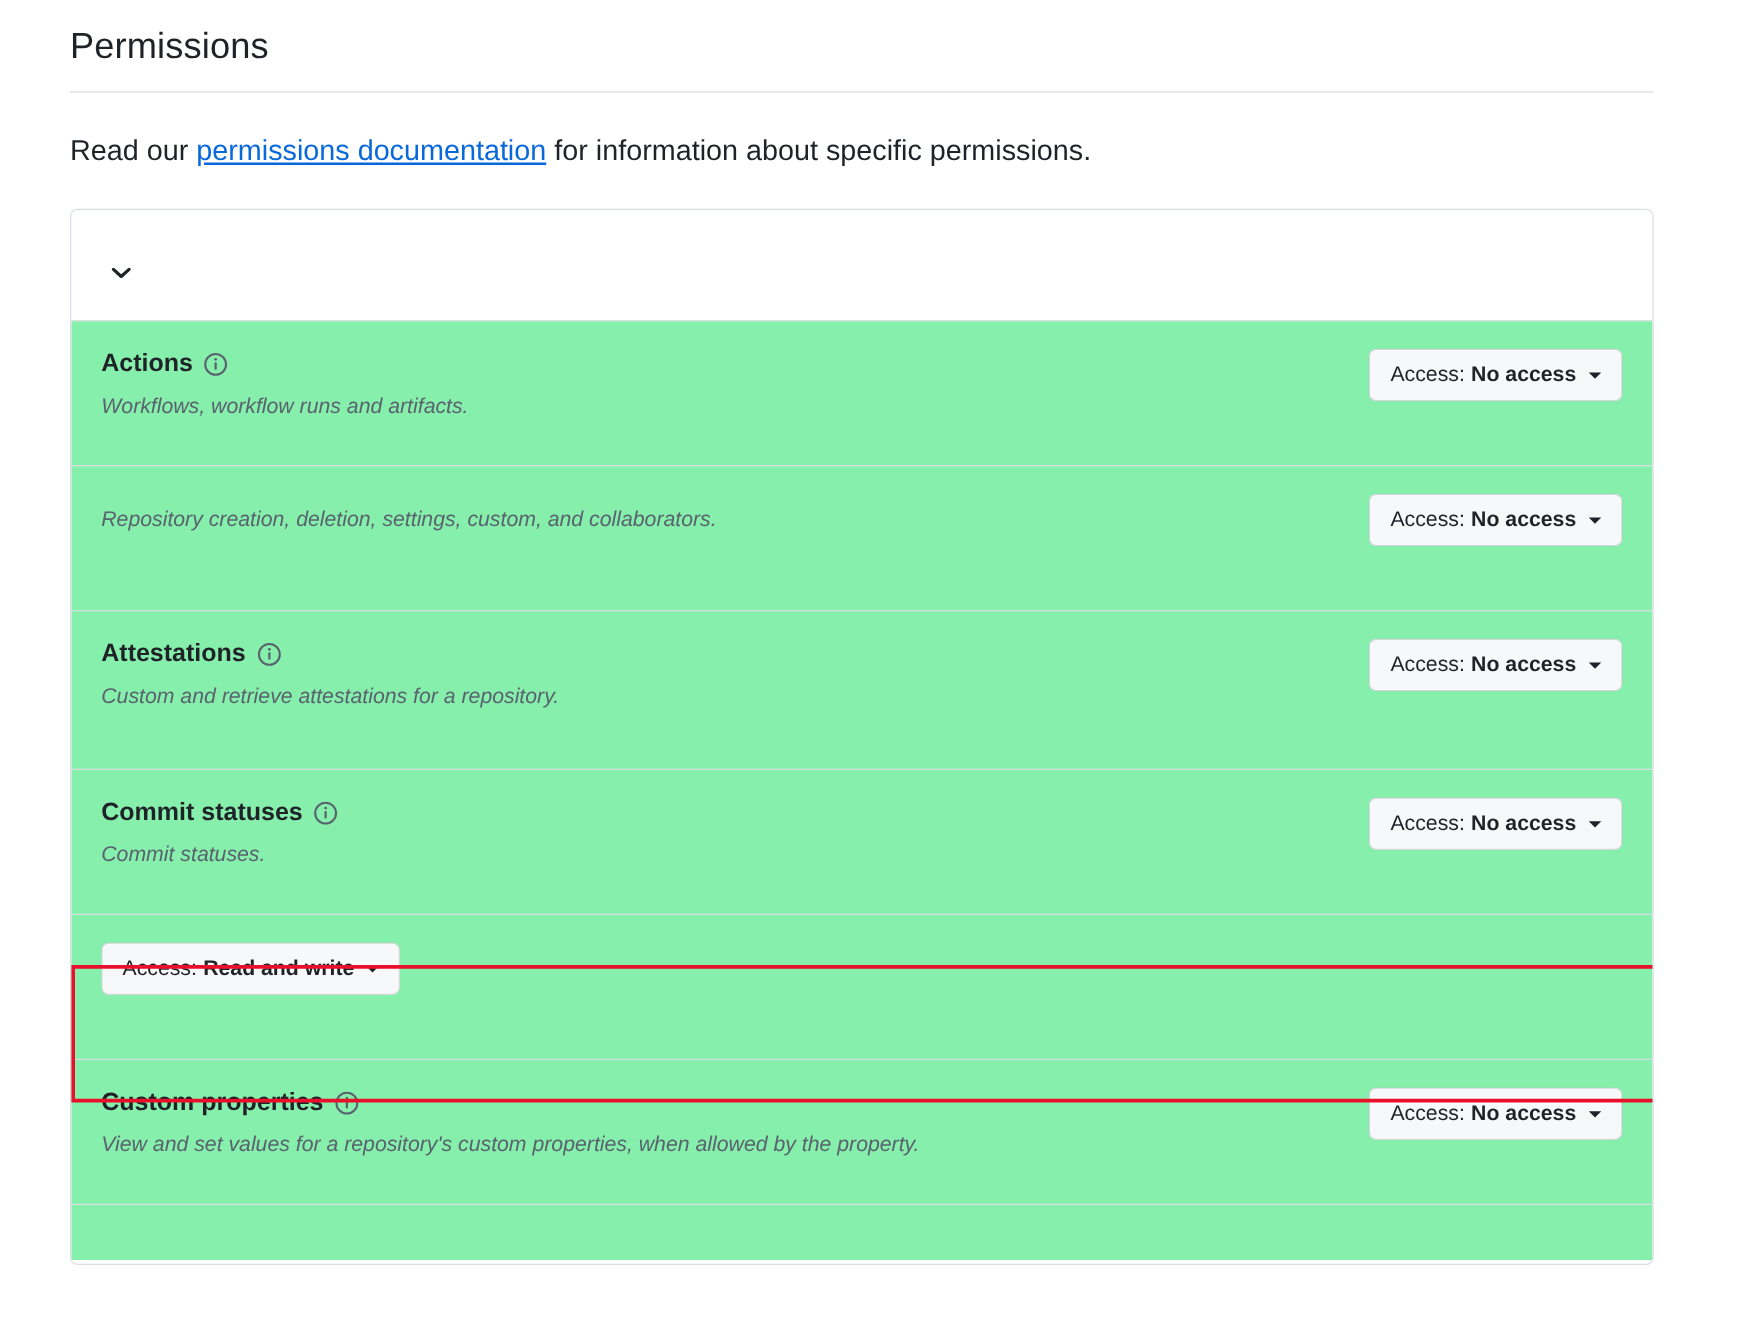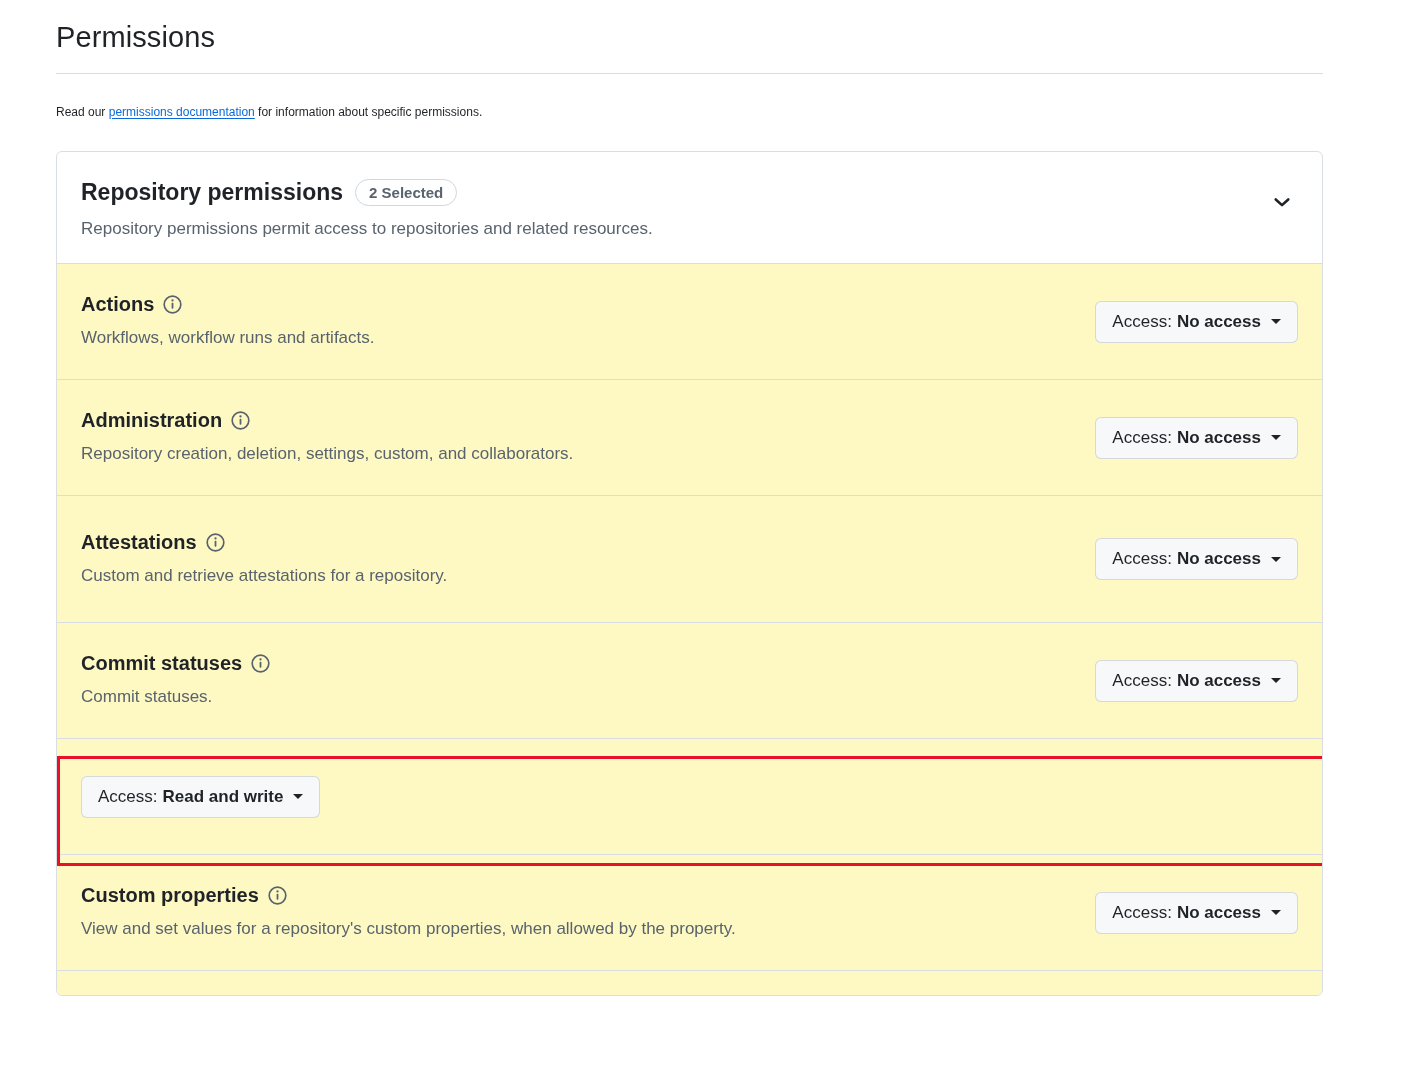--- a/index.html
+++ b/index.html
@@ -35,21 +35,21 @@
     padding-top: 20px;
     letter-spacing: 0.1px;
   }
   .title-rule {
     border: 0;
     border-top: 1px solid #d8dee4;
     margin: 18px 0 0 0;
     width: 1267px;
   }
   .intro {
-    font-size: 12px;
+    font-size: 23px;
     line-height: 1.5;
     color: #1f2328;
     margin: 0;
     padding-top: 29px;
   }
   .intro a {
     color: #0969da;
     text-decoration: underline;
     text-underline-offset: 2px;
   }
@@ -111,26 +111,25 @@
     margin-top: 8px;
     cursor: pointer;
     line-height: 0;
     color: #1f2328;
   }
 
   
   .perm-row {
     position: relative;
     display: flex;
-    align-items: center;
     justify-content: space-between;
     padding: 22px 24px;
     min-height: 116px;
     border-bottom: 1px solid #d8dee4;
-    background: #fef9c3;
+    background: #86efac;
   }
   .perm-row.spaced { min-height: 127px; gap: 12px; }
 
   .perm-left { min-width: 0; padding-right: 16px; }
   .perm-name-row {
     display: flex;
     align-items: center;
     gap: 9px;
   }
   .perm-name {
@@ -145,20 +144,21 @@
     justify-content: center;
     color: #59636e;
     line-height: 0;
     cursor: pointer;
   }
   .perm-desc {
     font-size: 17px;
     color: #59636e;
     margin-top: 9px;
     line-height: 1.45;
+    font-style: italic;
   }
 
   .access-btn {
     display: inline-flex;
     align-items: center;
     gap: 8px;
     height: 42px;
     padding: 0 16px;
     background: #f6f8fa;
     border: 1px solid rgba(31, 35, 40, 0.15);
@@ -203,27 +203,20 @@
 <div class="page">
 
   <h1 class="page-title">Permissions</h1>
   <hr class="title-rule">
 
   <p class="intro"><span>Read our </span><a href="#">permissions documentation</a><span> for information about specific permissions.</span></p>
 
   <div class="perm-card">
 
     <div class="card-header">
-      <div class="card-header-left">
-        <div class="group-title-row">
-          <span class="group-title">Repository permissions</span>
-          <span class="selected-badge">2 Selected</span>
-        </div>
-        <div class="group-desc">Repository permissions permit access to repositories and related resources.</div>
-      </div>
       <button class="collapse-btn">
         <span>
           <svg width="20" height="20" viewBox="0 0 16 16" fill="none" aria-hidden="true">
             <path d="M3 6l5 4.5L13 6" stroke="#1f2328" stroke-width="2.1" stroke-linecap="round" stroke-linejoin="round"></path>
           </svg>
         </span>
       </button>
     </div>
 
     <div class="perm-row">
@@ -242,30 +235,20 @@
       </div>
       <button class="access-btn">
         <span class="label-prefix">Access:</span>
         <span class="label-value">No access</span>
         <span class="caret"></span>
       </button>
     </div>
 
     <div class="perm-row">
       <div class="perm-left">
-        <div class="perm-name-row">
-          <span class="perm-name">Administration</span>
-          <span class="info-icon">
-            <svg width="19" height="19" viewBox="0 0 16 16" aria-hidden="true">
-              <circle cx="8" cy="8" r="7" fill="none" stroke="#59636e" stroke-width="1.4"></circle>
-              <circle cx="8" cy="4.6" r="0.95" fill="#59636e"></circle>
-              <rect x="7.25" y="6.6" width="1.5" height="5" rx="0.6" fill="#59636e"></rect>
-            </svg>
-          </span>
-        </div>
         <div class="perm-desc">Repository creation, deletion, settings, custom, and collaborators.</div>
       </div>
       <button class="access-btn">
         <span class="label-prefix">Access:</span>
         <span class="label-value">No access</span>
         <span class="caret"></span>
       </button>
     </div>
 
     <div class="perm-row spaced">

